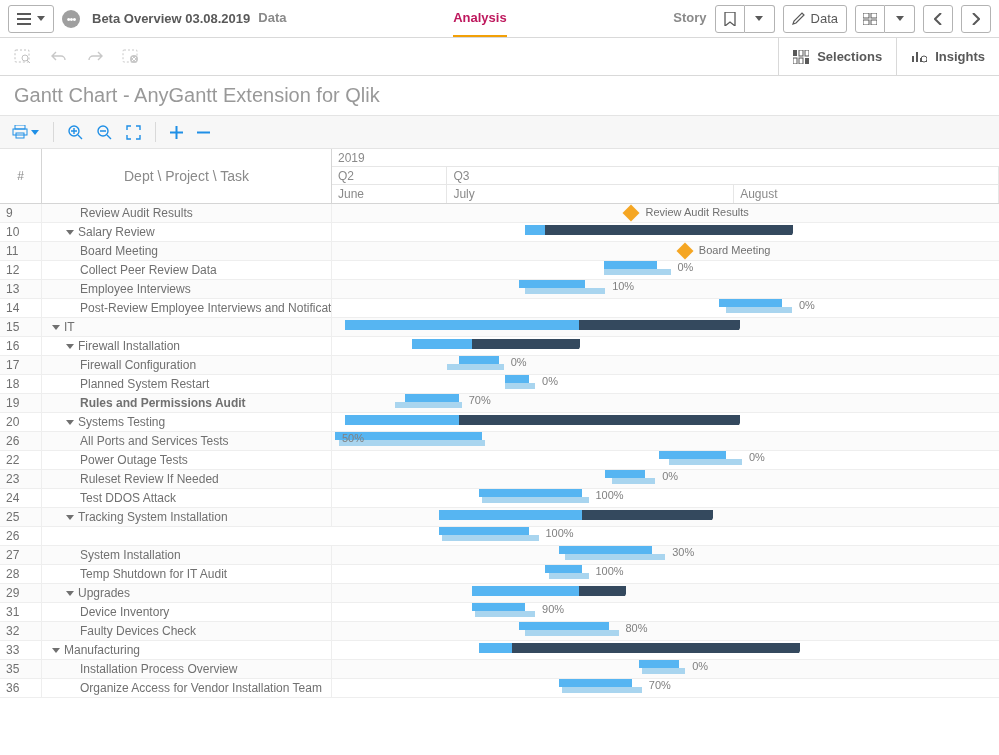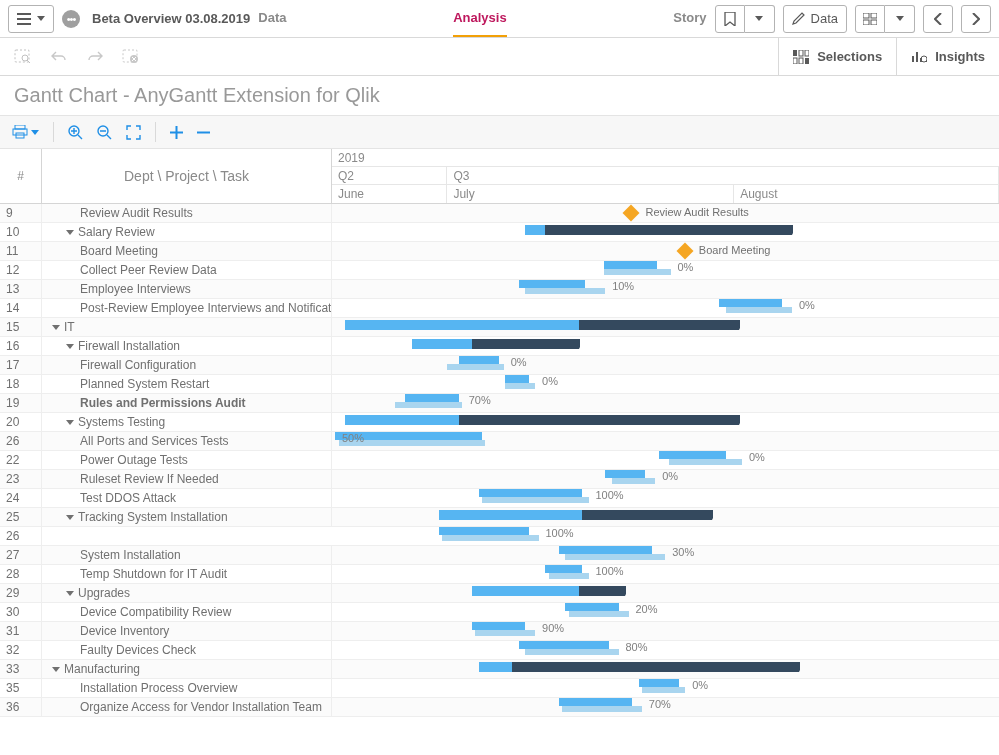--- a/index.html
+++ b/index.html
@@ -474,31 +474,20 @@
       <div class="task" style="padding-left: 24px;">
         <span class="tri"></span>
         <span>Upgrades</span>
       </div>
       <div class="tl">
         <div class="bar-summary" style="left: 21%; width: 23%;"></div>
         <div class="bar-summary-dark" style="left: 37%; width: 7%;"></div>
       </div>
     </div>
     <div class="grow">
-      <div class="num">30</div>
-      <div class="task" style="padding-left: 38px;">
-        <span>Device Compatibility Review</span>
-      </div>
-      <div class="tl">
-        <div class="bar-actual" style="left: 35%; width: 8%;"></div>
-        <div class="bar-baseline" style="left: 35.5%; width: 9%;"></div>
-        <div class="pct-label" style="left: 45.5%;">20%</div>
-      </div>
-    </div>
-    <div class="grow">
       <div class="num">31</div>
       <div class="task" style="padding-left: 38px;">
         <span>Device Inventory</span>
       </div>
       <div class="tl">
         <div class="bar-actual" style="left: 21%; width: 8%;"></div>
         <div class="bar-baseline" style="left: 21.5%; width: 9%;"></div>
         <div class="pct-label" style="left: 31.5%;">90%</div>
       </div>
     </div>

